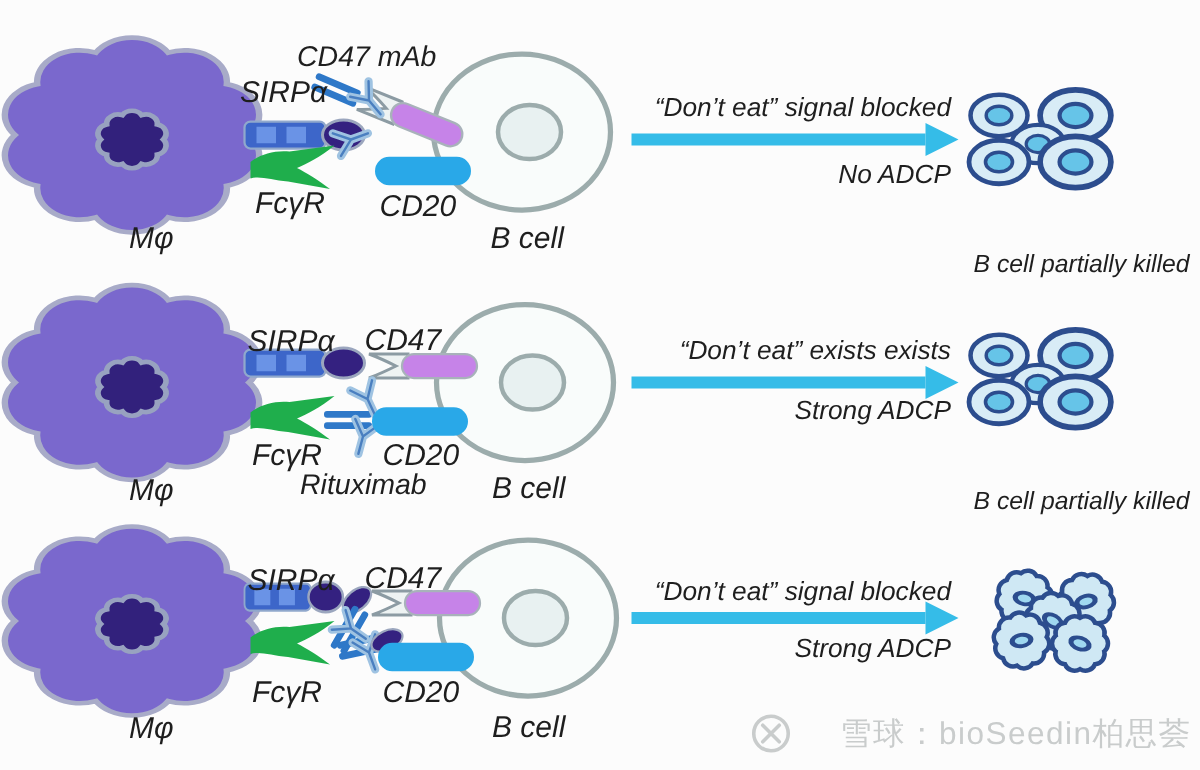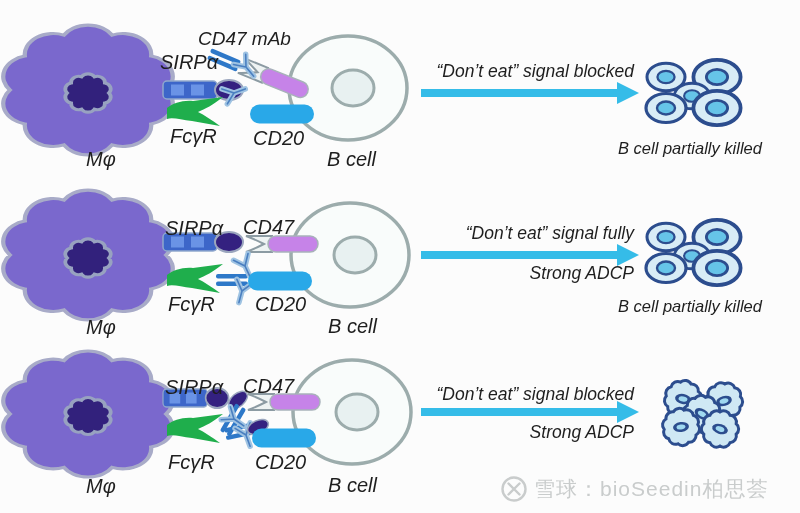--- a/index.html
+++ b/index.html
@@ -2,22 +2,22 @@
 <html><head>
 <meta charset="utf-8">
 <style>
   html,body{margin:0;padding:0;}
   body{width:800px;height:513px;background:#fcfcfc;overflow:hidden;
        font-family:"Liberation Sans",sans-serif;position:relative;}
   .row{position:absolute;left:0;width:800px;height:171px;font-style:italic;}
   .row svg{position:absolute;left:0;top:0;}
   .lbl{position:absolute;font-size:20px;color:#1e1e1e;white-space:nowrap;line-height:1.05;}
   .sent{position:absolute;left:412px;width:222px;text-align:right;font-size:17.5px;color:#1e1e1e;white-space:nowrap;}
-  .result{position:absolute;left:618px;width:175px;text-align:left;font-size:16.5px;color:#1e1e1e;white-space:nowrap;}
-  .wm{position:absolute;left:500px;top:475px;display:flex;align-items:center;color:#c9cccc;}
+  .result{position:absolute;left:618px;width:175px;text-align:right;font-size:16.5px;color:#1e1e1e;white-space:nowrap;margin-top:28px;}
+  .wm{position:absolute;left:500px;top:475px;display:flex;align-items:center;color:#c9cccc;gap:26px;}
   .wm-text{font-size:21px;letter-spacing:1px;margin-left:6px;color:#c9cccc;}
 </style>
 </head>
 <body>
 
 <div class="row" style="top:0">
   <svg width="800" height="171" viewBox="0 0 800 171">
     <defs>
       <path id="cloud" d="M55,0 A20,20 0 0 1 44.5,32.3 A20,20 0 0 1 17,52.3 A20,20 0 0 1 -17,52.3 A20,20 0 0 1 -44.5,32.3 A20,20 0 0 1 -55,0 A20,20 0 0 1 -44.5,-32.3 A20,20 0 0 1 -17,-52.3 A20,20 0 0 1 17,-52.3 A20,20 0 0 1 44.5,-32.3 A20,20 0 0 1 55,0 Z"></path>
       <g id="sirpa">
@@ -89,20 +89,21 @@
     <use href="#hcluster" transform="translate(666,77)"></use>
   </svg>
 
   <span class="lbl" style="left:198px;top:29px;font-size:19px">CD47 mAb</span>
   <span class="lbl" style="left:160px;top:52px">SIRPα</span>
   <span class="lbl" style="left:170px;top:126px">FcγR</span>
   <span class="lbl" style="left:253px;top:128px">CD20</span>
   <span class="lbl" style="left:86px;top:149px">Mφ</span>
   <span class="lbl" style="left:327px;top:149px">B cell</span>
   <span class="sent" style="top:61px">“Don’t eat” signal blocked</span>
+  <span class="sent" style="top:106px">No ADCP</span>
   <span class="result" style="top:139px">B cell partially killed</span>
 </div>
 
 <div class="row" style="top:171px">
   <svg width="800" height="171" viewBox="0 0 171 0 800 171" style="left:0;top:0">
     <g>
       <use href="#cloud" transform="translate(88,84) scale(1.42,1.05)" fill="#7a68cd" stroke="#a8abc8" stroke-width="3"></use>
       <use href="#cloud" transform="translate(88,87) scale(0.38,0.31)" fill="#32217c" stroke="#98a2c0" stroke-width="10"></use>
     </g>
     <g>
@@ -117,23 +118,24 @@
     <use href="#ab" transform="translate(242,120) rotate(15)"></use>
     <use href="#cd20" transform="translate(248,110)"></use>
     <use href="#arrow" transform="translate(421,84)"></use>
     <use href="#hcluster" transform="translate(666,66)"></use>
   </svg>
 
   <span class="lbl" style="left:165px;top:47px">SIRPα</span>
   <span class="lbl" style="left:243px;top:46px">CD47</span>
   <span class="lbl" style="left:168px;top:123px">FcγR</span>
   <span class="lbl" style="left:255px;top:123px">CD20</span>
+  <span class="lbl" style="left:200px;top:143px;font-size:19px">Rituximab</span>
   <span class="lbl" style="left:86px;top:146px">Mφ</span>
   <span class="lbl" style="left:328px;top:145px">B cell</span>
-  <span class="sent" style="top:52px">“Don’t eat” signal fully</span>
+  <span class="sent" style="top:52px">“Don’t eat” exists exists</span>
   <span class="sent" style="top:92px">Strong ADCP</span>
   <span class="result" style="top:126px">B cell partially killed</span>
 </div>
 
 <div class="row" style="top:342px">
   <svg width="800" height="171" viewBox="0 0 800 171">
     <g>
       <use href="#cloud" transform="translate(88,72) scale(1.42,1.02)" fill="#7a68cd" stroke="#a8abc8" stroke-width="3"></use>
       <use href="#cloud" transform="translate(88,74) scale(0.38,0.30)" fill="#32217c" stroke="#98a2c0" stroke-width="10"></use>
     </g>

